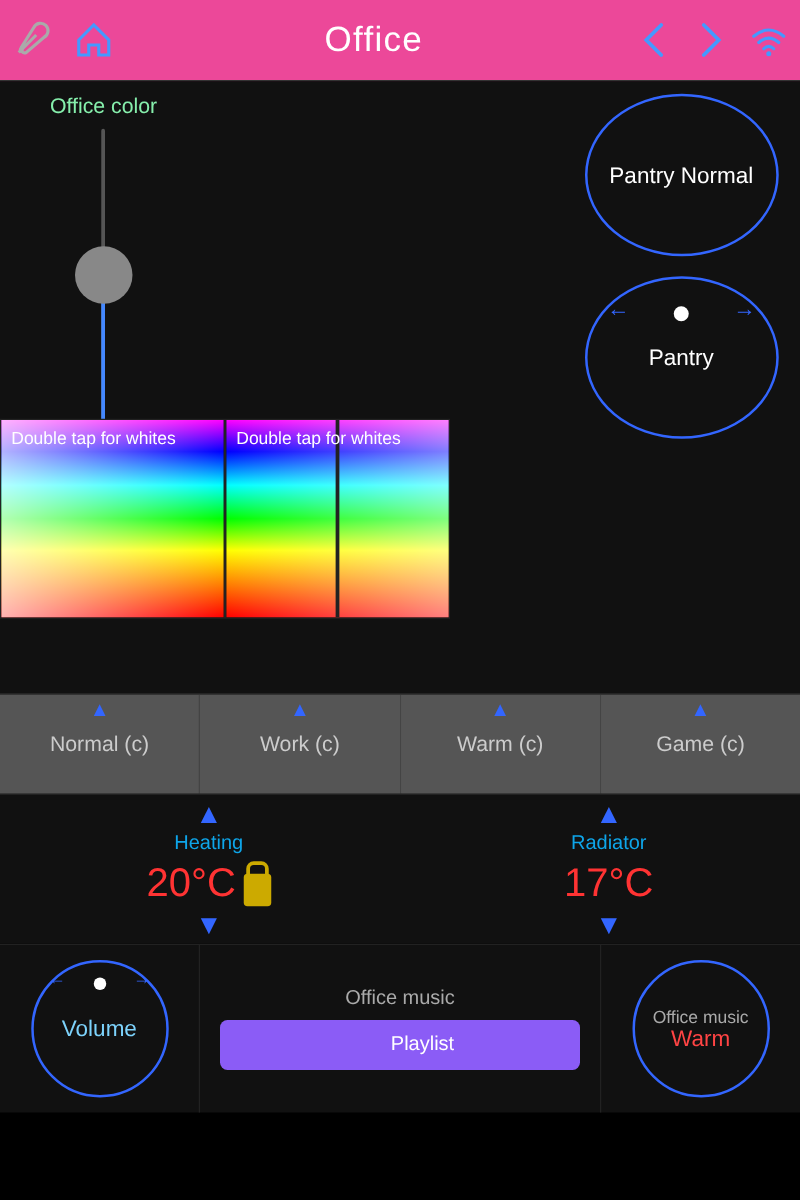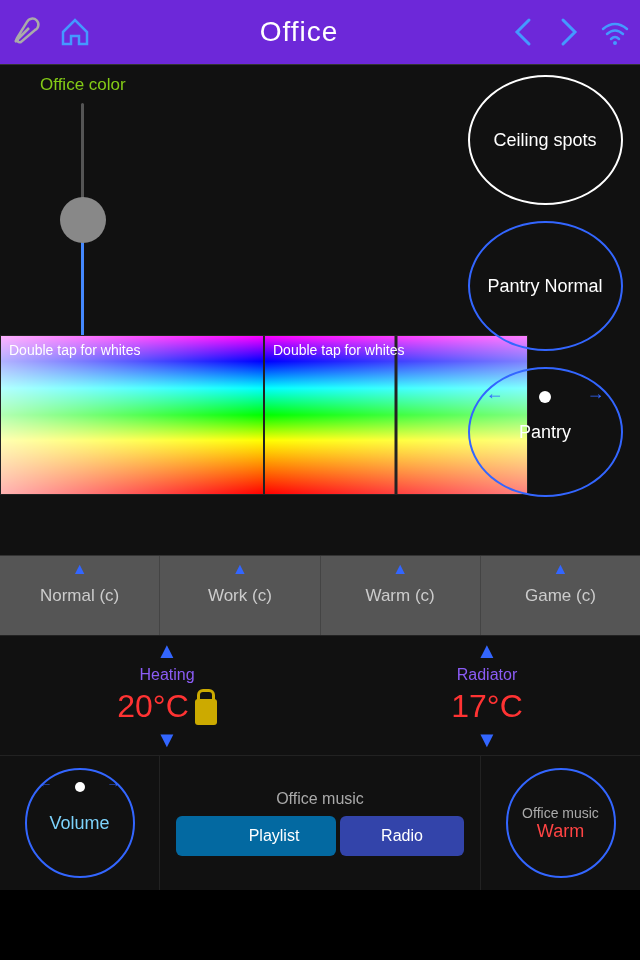--- a/index.html
+++ b/index.html
@@ -10,21 +10,21 @@
       color: #fff;
       font-family: 'Helvetica Neue', Arial, sans-serif;
       overflow: hidden;
       position: relative;
     }
 
     
     #header {
       width: 640px;
       height: 65px;
-      background: #6d28d9;
+      background: #ec4899;
       display: flex;
       align-items: center;
       justify-content: space-between;
       padding: 0 9px;
       border-bottom: 1px solid #333;
     }
     #header .left-icons { display: flex; gap: 18px; align-items: center; }
     #header .right-icons { display: flex; gap: 14px; align-items: center; }
     #header .title { font-size: 28px; font-weight: 300; color: #fff; letter-spacing: 1px; }
 
@@ -44,21 +44,21 @@
       height: 430px;
     }
     .slider-col {
       position: absolute;
       display: flex;
       flex-direction: column;
       align-items: center;
     }
     .slider-label {
       font-size: 17px;
-      color: #84cc16;
+      color: #86efac;
       margin-top: 10px;
       margin-bottom: 8px;
     }
     .slider-track {
       width: 3px;
       background: #555;
       position: relative;
       border-radius: 2px;
     }
     .slider-fill {
@@ -105,21 +105,21 @@
     }
     #slider-standing .slider-thumb {
       bottom: 10px;
     }
 
     
     #color-pickers {
       position: absolute;
       bottom: 0;
       left: 0;
-      width: 528px;
+      width: 360px;
       height: 160px;
       display: flex;
     }
     .color-picker-col {
       flex: 1;
       position: relative;
       border: 1px solid #222;
     }
     .color-picker-label {
       position: absolute;
@@ -231,21 +231,21 @@
       position: relative;
     }
     .climate-item {
       display: flex;
       flex-direction: column;
       align-items: center;
       position: relative;
     }
     .climate-label {
       font-size: 16px;
-      color: #8b5cf6;
+      color: #0ea5e9;
       margin-bottom: 4px;
     }
     .climate-value-red { font-size: 32px; color: #ff3333; font-weight: 300; }
     .climate-value-green { font-size: 32px; color: #33cc33; font-weight: 300; }
     .climate-up-arrow {
       color: #3366ff;
       font-size: 22px;
       margin-bottom: 2px;
     }
     .climate-down-arrow {
@@ -340,21 +340,21 @@
       height: 40px;
       background: #3344aa;
       border-radius: 6px;
       display: flex;
       align-items: center;
       justify-content: center;
       font-size: 16px;
       color: #fff;
       cursor: pointer;
     }
-    .music-btn.active { background: #0369a1; padding-left: 36px; }
+    .music-btn.active { background: #8b5cf6; padding-left: 36px; }
 
     #footer-stop {
       width: 160px;
       display: flex;
       flex-direction: column;
       align-items: center;
       justify-content: center;
       border-left: 1px solid #222;
       gap: 6px;
     }
@@ -466,23 +466,20 @@
           <rect width="100%" height="100%" fill="url(#hue2)"></rect>
           <rect width="100%" height="100%" fill="url(#white2)"></rect>
 
           <line x1="50%" y1="0" x2="50%" y2="100%" stroke="#222" stroke-width="3"></line>
         </svg>
       </div>
     </div>
   </div>
 
   <div id="room-controls">
-    <div class="room-btn white-border">
-      <span style="text-align:center;">Ceiling spots</span>
-    </div>
     <div class="room-btn blue-border">
       <span style="text-align:center;">Pantry Normal</span>
     </div>
     <div class="room-btn blue-border pantry-special">
       <span class="pantry-arrow-left">←</span>
       <span class="pantry-arrow-right">→</span>
       <span class="pantry-dot"></span>
       <span>Pantry</span>
     </div>
   </div>
@@ -539,23 +536,20 @@
       <span class="volume-arrow-right">→</span>
     </div>
   </div>
 
   <div id="footer-music">
     <span class="music-title">Office music</span>
     <div class="music-playlist-row">
       <div class="music-btn active">
         <span>Playlist</span>
       </div>
-      <div class="music-btn">
-        <span>Radio</span>
-      </div>
     </div>
   </div>
 
   <div id="footer-stop">
     <div class="stop-circle">
       <span class="stop-top-label">Office music</span>
       <span class="stop-label">Warm</span>
     </div>
   </div>
 

